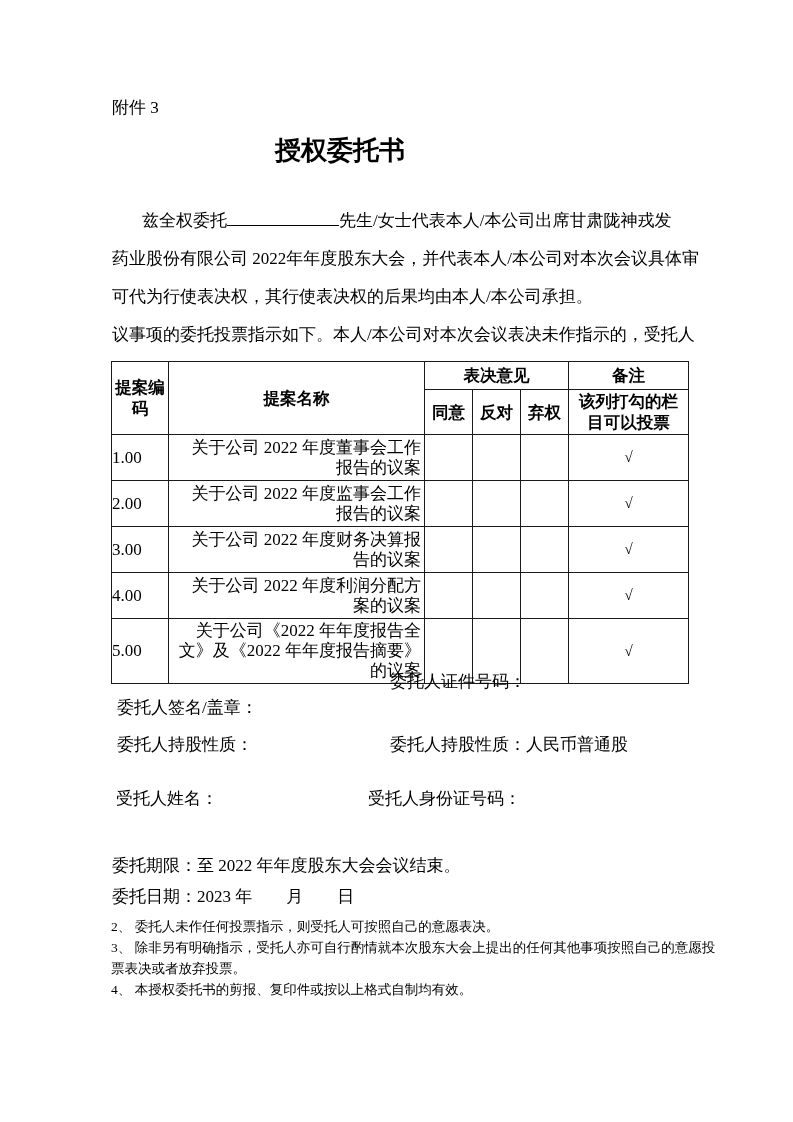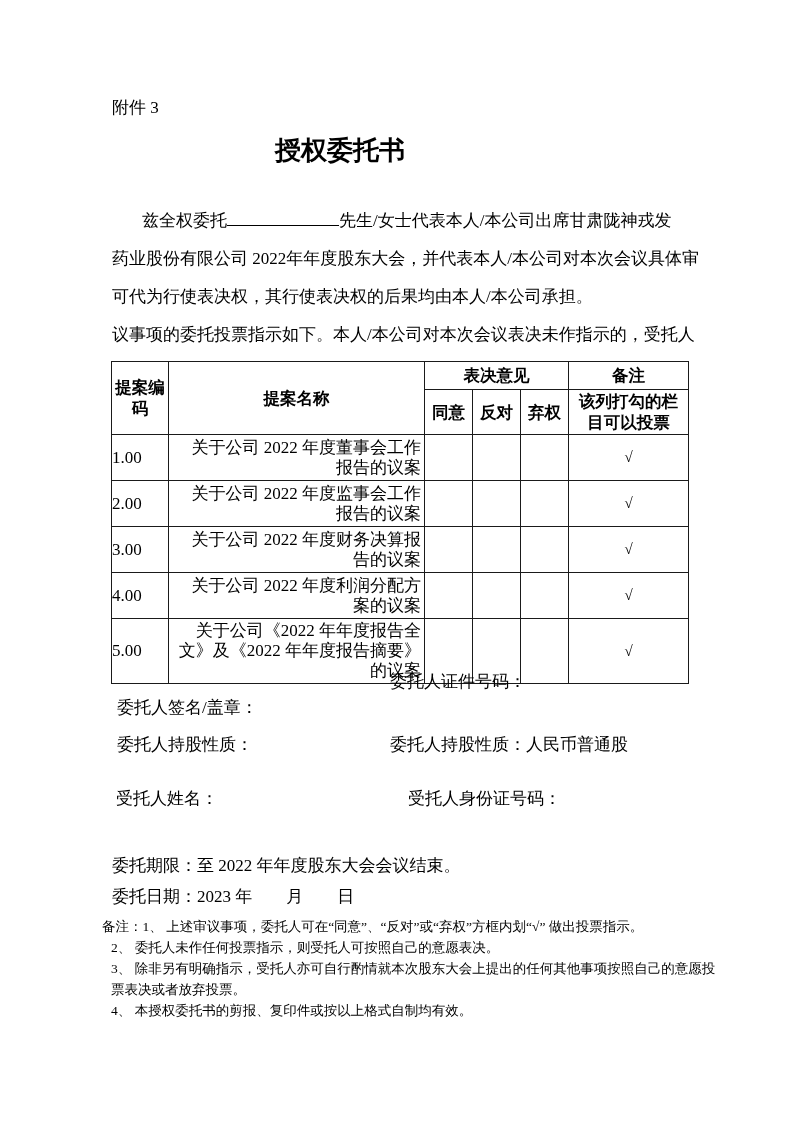--- a/index.html
+++ b/index.html
@@ -136,25 +136,24 @@
     </tbody>
   </table>
 
   <div class="field-label" style="left:117px; top:697px;">委托人签名/盖章：</div>
   <div class="field-label" style="left:390px; top:671px;">委托人证件号码：</div>
 
   <div class="field-label" style="left:117px; top:734px;">委托人持股性质：</div>
   <div class="field-label" style="left:390px; top:734px;"><span>委托人持股性质：</span><span>人民币普通股</span></div>
 
   <div class="field-label" style="left:116px; top:788px;">受托人姓名：</div>
-  <div class="field-label" style="left:408px; top:788px;">受托人身份证号码：</div>
+  <div class="field-label" style="left:368px; top:788px;">受托人身份证号码：</div>
 
   <div class="field-label" style="left:112px; top:855px;">委托期限：至 2022 年年度股东大会会议结束。</div>
   <div class="field-label" style="left:112px; top:886px;">委托日期：2023 年　　月　　日</div>
 
   <div class="notes">
-    <div class="note">备注：1、 上述审议事项，委托人可在“同意”、“反对”或“弃权”方框内划“√” 做出投票指示。</div>
     <div class="note note-indent">2、 委托人未作任何投票指示，则受托人可按照自己的意愿表决。</div>
     <div class="note note-indent">3、 除非另有明确指示，受托人亦可自行酌情就本次股东大会上提出的任何其他事项按照自己的意愿投票表决或者放弃投票。</div>
     <div class="note note-indent">4、 本授权委托书的剪报、复印件或按以上格式自制均有效。</div>
   </div>
 
 </div>
 
 </body></html>

